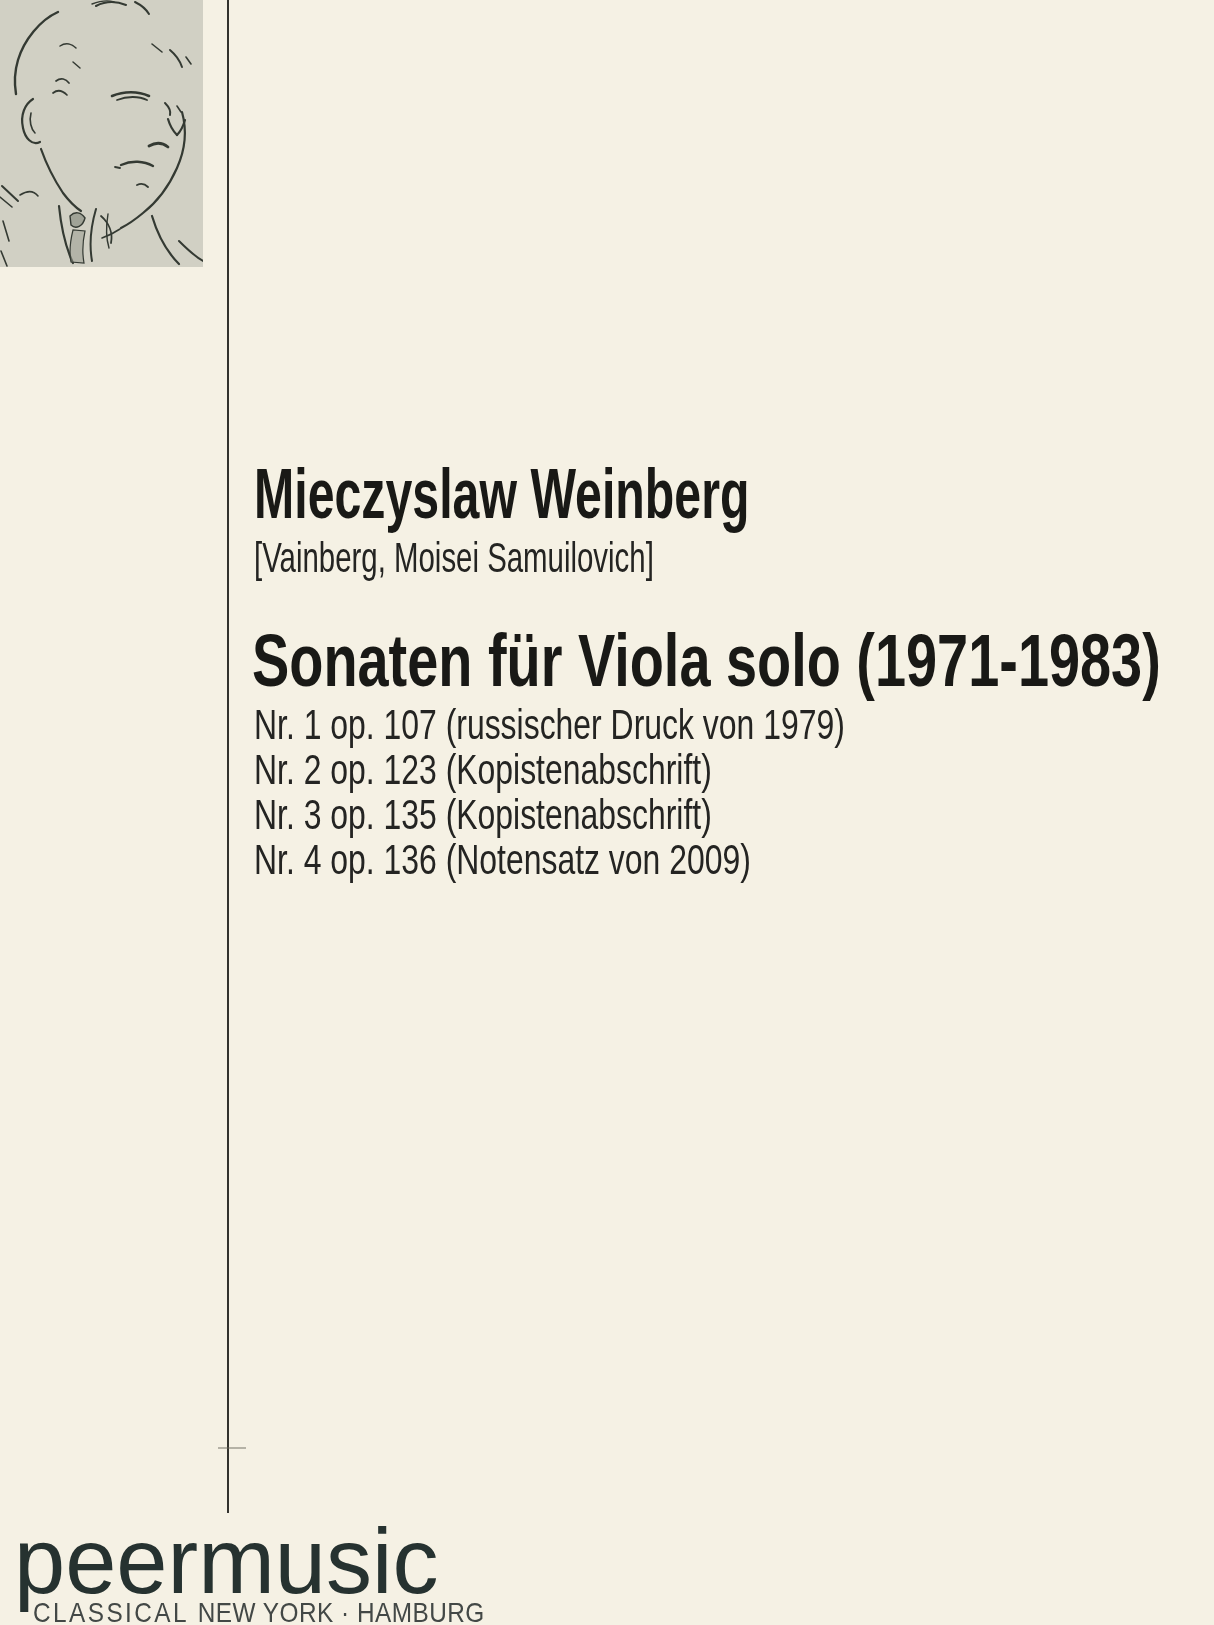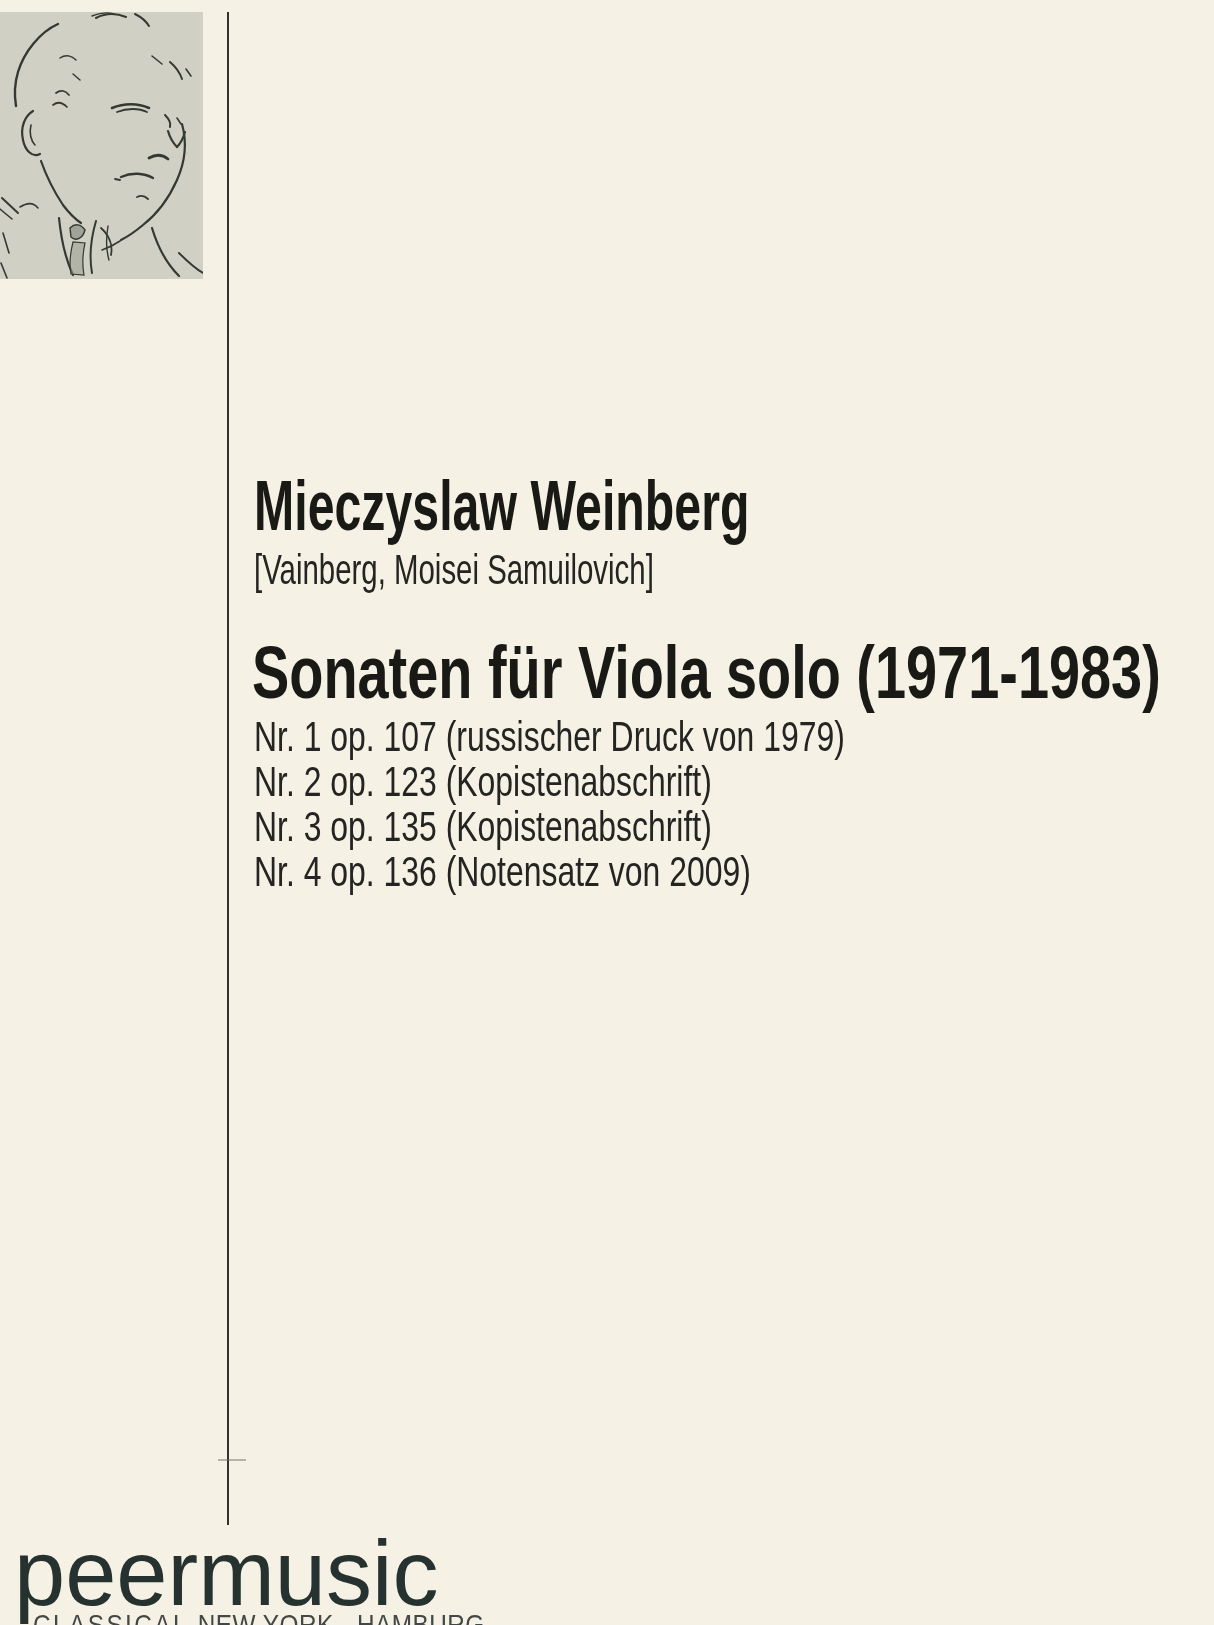--- a/index.html
+++ b/index.html
@@ -11,21 +11,20 @@
     height: 1625px;
     background: #f5f1e4;
     font-family: "Liberation Sans", sans-serif;
     color: #1d1d1b;
     position: relative;
     overflow: hidden;
   }
   .page {
     position: absolute;
     inset: 0;
-    margin-top: 12px;
   }
   
   .portrait {
     position: absolute;
     left: 0;
     top: 0;
     width: 203px;
     height: 267px;
     background: #d1d0c4;
   }

